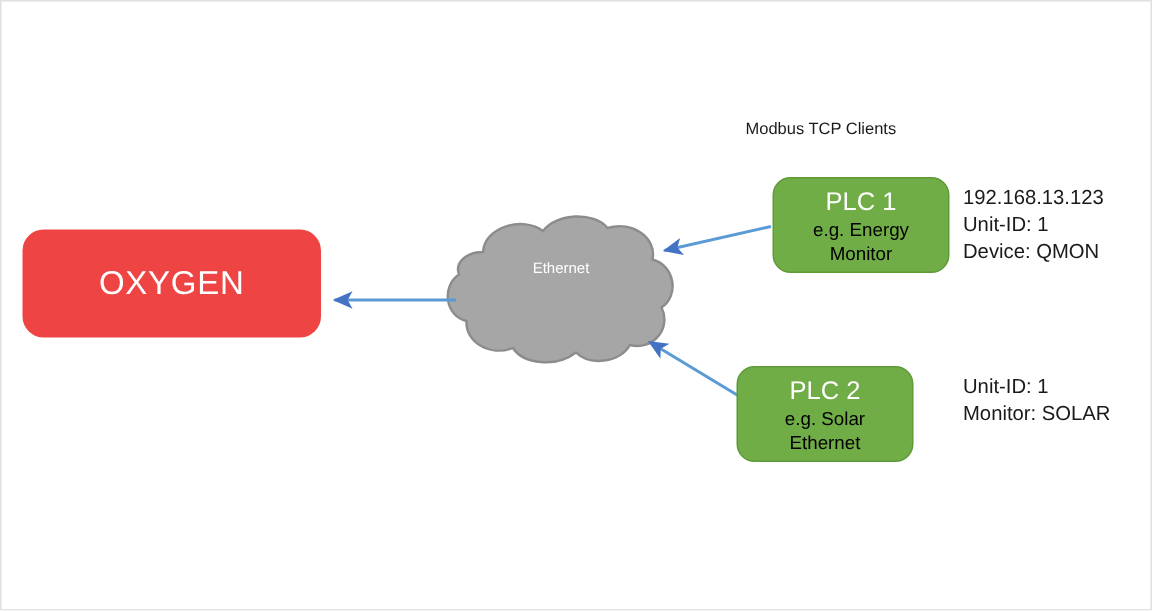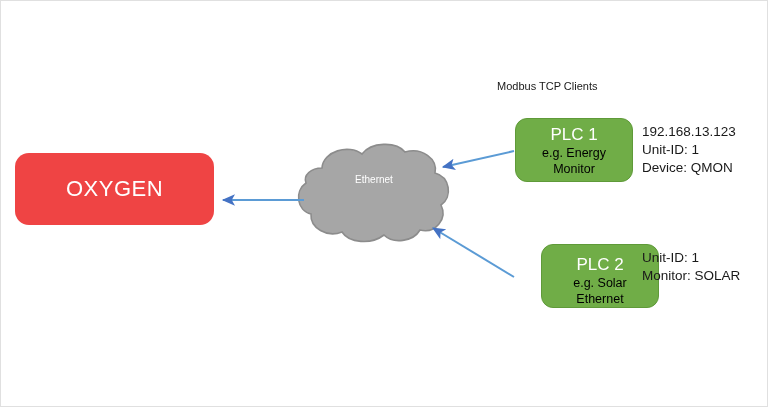--- a/index.html
+++ b/index.html
@@ -80,21 +80,21 @@
     border: 1px solid #5f9a39;
     border-radius: 12px;
     box-sizing: border-box;
     display: flex;
     flex-direction: column;
     align-items: center;
     justify-content: center;
     padding-top: 2px;
   }
   .plc-1 { left: 514px; top: 117px; }
-  .plc-2 { left: 540px; top: 243px; justify-content: flex-end; }
+  .plc-2 { left: 490px; top: 243px; }
 
   .plc-title {
     color: #ffffff;
     font-size: 17px;
     line-height: 20px;
     font-family: "Liberation Sans", sans-serif;
   }
   .plc-subtitle {
     color: #000000;
     font-size: 12.5px;

